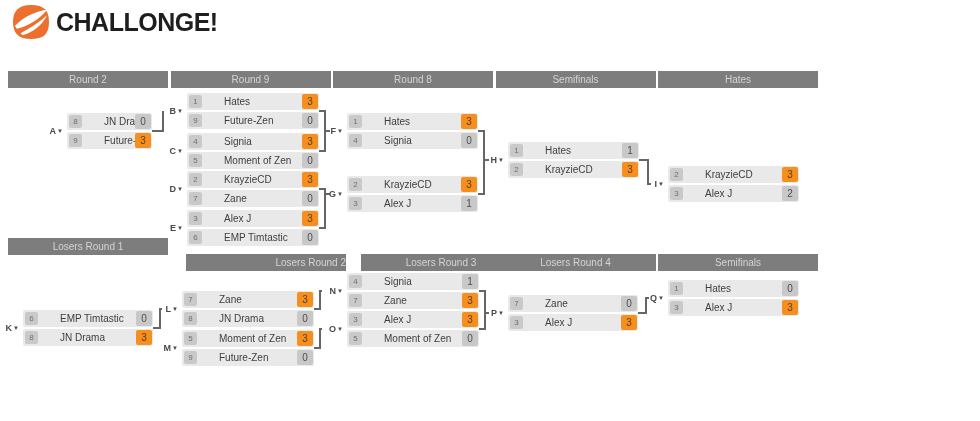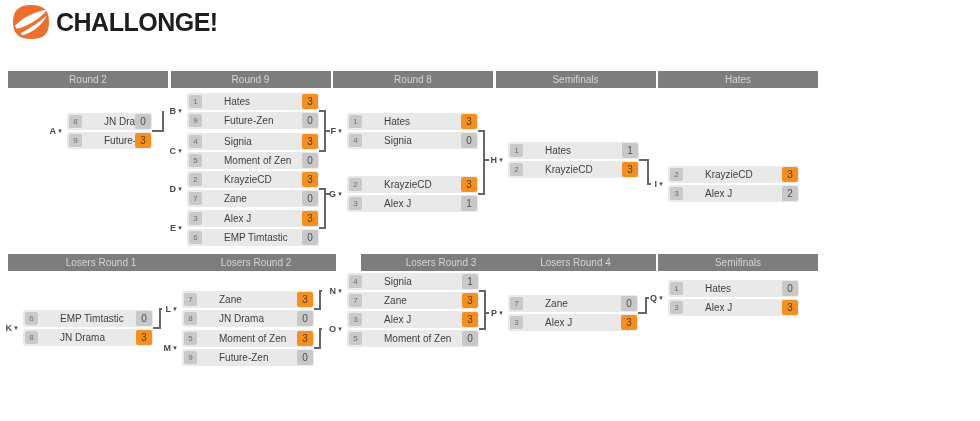--- a/index.html
+++ b/index.html
@@ -61,22 +61,22 @@
     <path d="M479 291 H485 V329 H479 M485 313 H489"></path>
     <path d="M638 313 H646 V298 H649"></path>
   </svg>
 
   <div id="bracket">
       <div class="round-header" style="left: 8px; top: 71px;">Round 2</div>
       <div class="round-header" style="left: 170.5px; top: 71px;">Round 9</div>
       <div class="round-header" style="left: 333px; top: 71px;">Round 8</div>
       <div class="round-header" style="left: 495.5px; top: 71px;">Semifinals</div>
       <div class="round-header" style="left: 658px; top: 71px;">Hates</div>
-      <div class="round-header" style="left: 8px; top: 254px; padding-left: 13px;">Losers Round 1</div>
-      <div class="round-header" style="left: 176px; top: 254px;">Losers Round 2</div>
+      <div class="round-header" style="left: 8px; top: 238px;">Losers Round 1</div>
+      <div class="round-header" style="left: 186px; top: 254px; text-align: right;">Losers Round 2</div>
       <div class="round-header" style="left: 333px; top: 254px; margin-left: 28px;">Losers Round 3</div>
       <div class="round-header" style="left: 495.5px; top: 254px;">Losers Round 4</div>
       <div class="round-header" style="left: 658px; top: 254px;">Semifinals</div>
       <div class="mlabel" style="left: 33px; top: 125px;"><span>A</span><span class="arrow">▼</span></div>
       <div class="match" style="left: 67px; top: 113px; width: 85px;">
         <div class="prow">
           <span class="seed">8</span>
           <span class="pname">JN Drama</span>
           <span class="score">0</span>
         </div>

